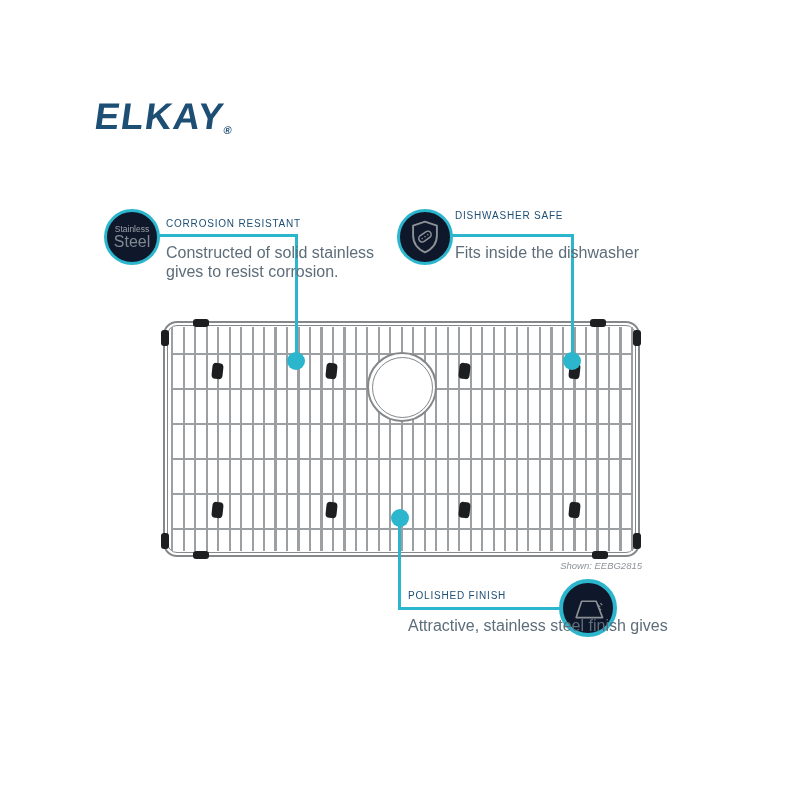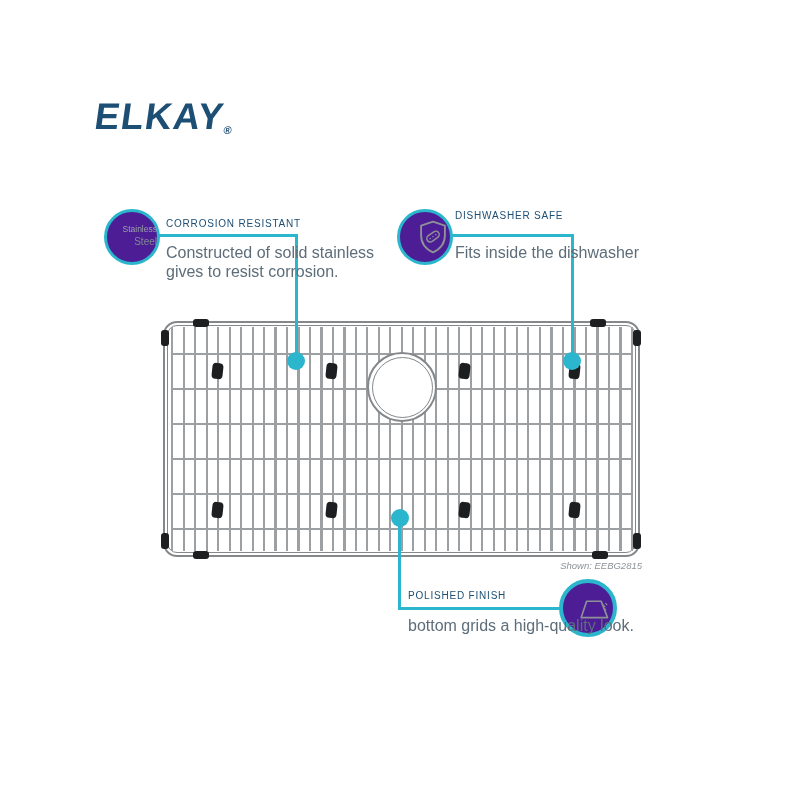--- a/index.html
+++ b/index.html
@@ -6,25 +6,25 @@
   .canvas{position:relative;width:800px;height:800px;background:#ffffff;overflow:hidden;
           font-family:"Liberation Sans",sans-serif;}
   :root{--teal:#2bb6cd;--navy:#1d4e74;--body:#5d6d79;--wire:#9ca0a3;--wire-dark:#85888b;--capgray:#8d9298;}
 
   
   .logo{position:absolute;left:92px;top:96px;color:var(--navy);font-weight:800;
         font-size:37px;letter-spacing:1.5px;transform:skewX(-8deg);transform-origin:left bottom;}
   .logo .reg{font-size:11px;font-weight:700;letter-spacing:0;position:relative;top:5px;left:1px;}
 
   
-  .badge{position:absolute;border-radius:50%;background:#4c1d95;border:3.5px solid var(--teal);
-         display:flex;flex-direction:column;align-items:flex-end;justify-content:center;box-sizing:border-box;}
+  .badge{position:absolute;border-radius:50%;background:#0f172a;border:3.5px solid var(--teal);
+         display:flex;flex-direction:column;align-items:center;justify-content:center;box-sizing:border-box;}
   .badge-steel{left:104px;top:209px;width:56px;height:56px;}
   .badge-steel .b-small{font-size:8.5px;color:#9aa2a8;line-height:10px;}
-  .badge-steel .b-big{font-size:10px;color:#7f8990;line-height:16px;}
+  .badge-steel .b-big{font-size:16px;color:#7f8990;line-height:16px;}
   .badge-shield{left:397px;top:209px;width:56px;height:56px;}
   .badge-polish{left:559px;top:579px;width:58px;height:58px;border-width:4.5px;}
 
   
   .feat-title{position:absolute;font-size:10px;font-weight:400;color:var(--navy);
               letter-spacing:0.8px;white-space:nowrap;z-index:6;}
   .feat-desc{position:absolute;font-size:16px;color:var(--body);line-height:19px;z-index:6;}
   .feat-desc div{white-space:nowrap;}
   .t1{left:166px;top:218px;} .d1{left:166px;top:243px;}
   .t2{left:455px;top:210px;} .d2{left:455px;top:243px;}
@@ -128,21 +128,21 @@
     <div class="clip clip-v c8"></div>
   </div>
 
   <div class="caption">Shown: EEBG2815</div>
 
   <div class="tline v3"></div>
   <div class="tline h3"></div>
   <div class="tdot dot3"></div>
   <div class="feat-title t3">POLISHED FINISH</div>
   <div class="feat-desc d3">
-    <div>bottom grids a high-quality look.</div>
+    <div>Attractive, stainless steel finish gives</div>
   </div>
   <div class="badge badge-polish">
     <svg width="40" height="33" viewBox="0 0 44 36">
       <path d="M9 28 L15 10 H31 L38 28 Z" fill="none" stroke="#8d9296" stroke-width="1.8" stroke-linejoin="round"></path>
       <path d="M32.5 13.5 l2.6 2.6 M36 12.5 l1.4 1.4 M34.5 18 l1.6 1.6" stroke="#8d9296" stroke-width="1.2" stroke-linecap="round" fill="none"></path>
     </svg>
   </div>
 
 </div>
 

